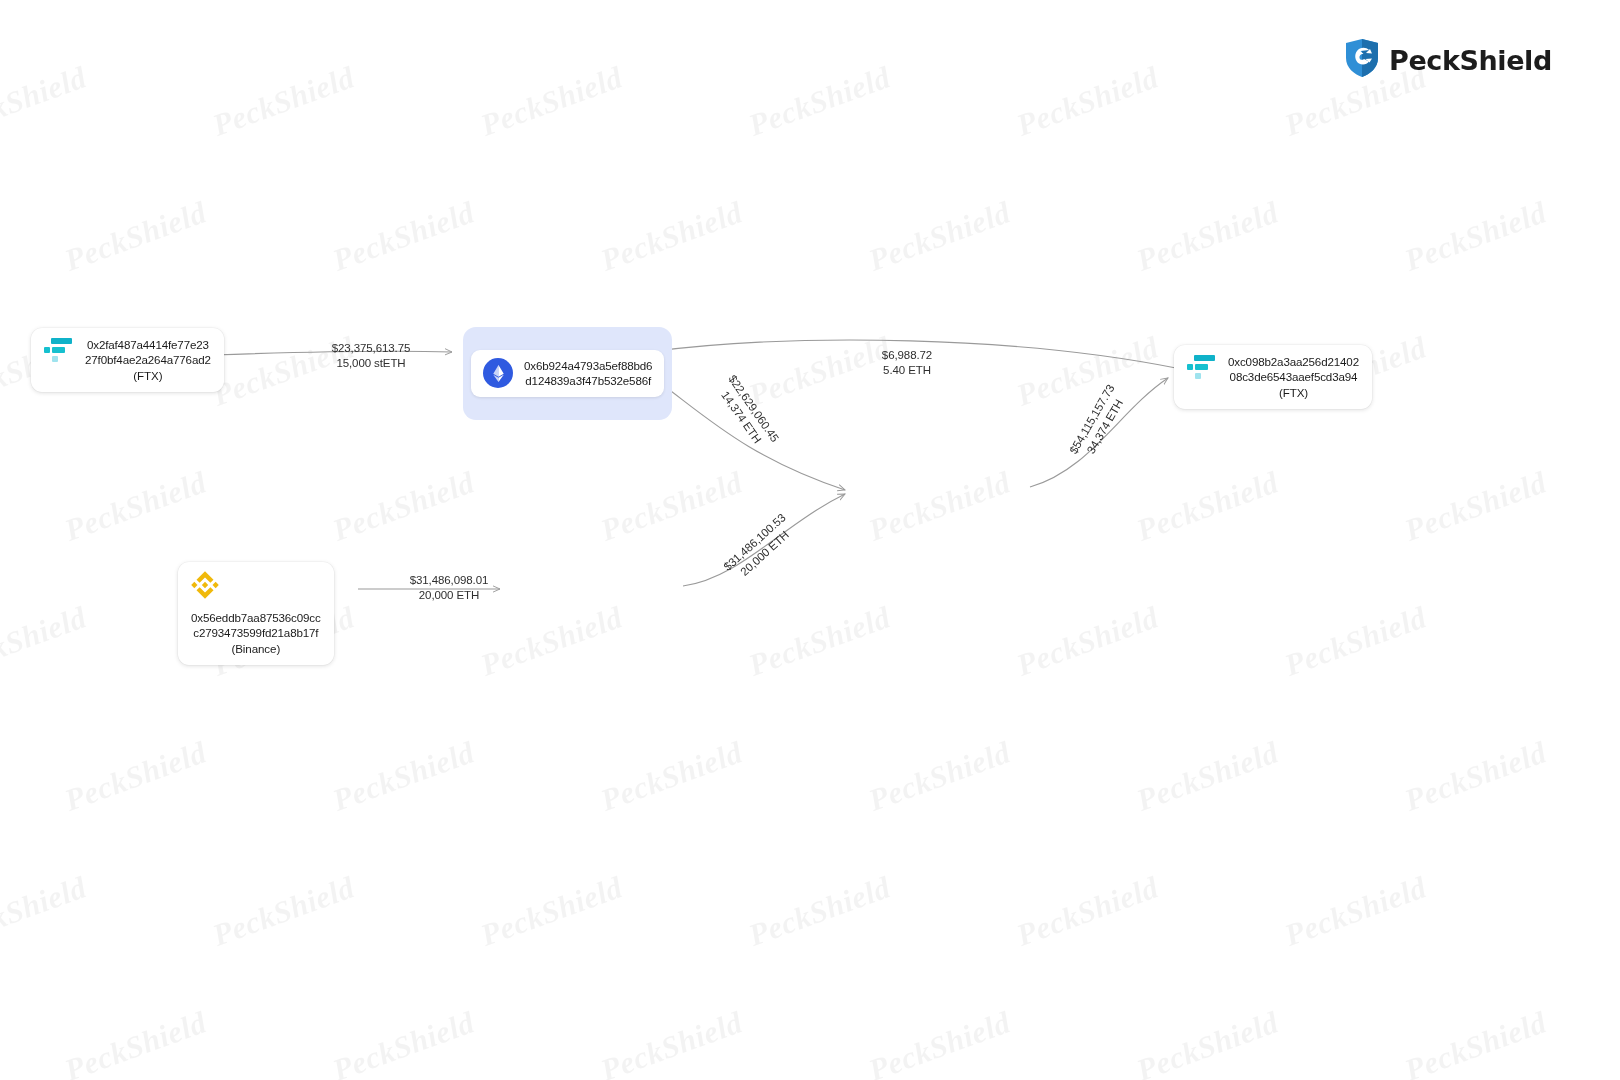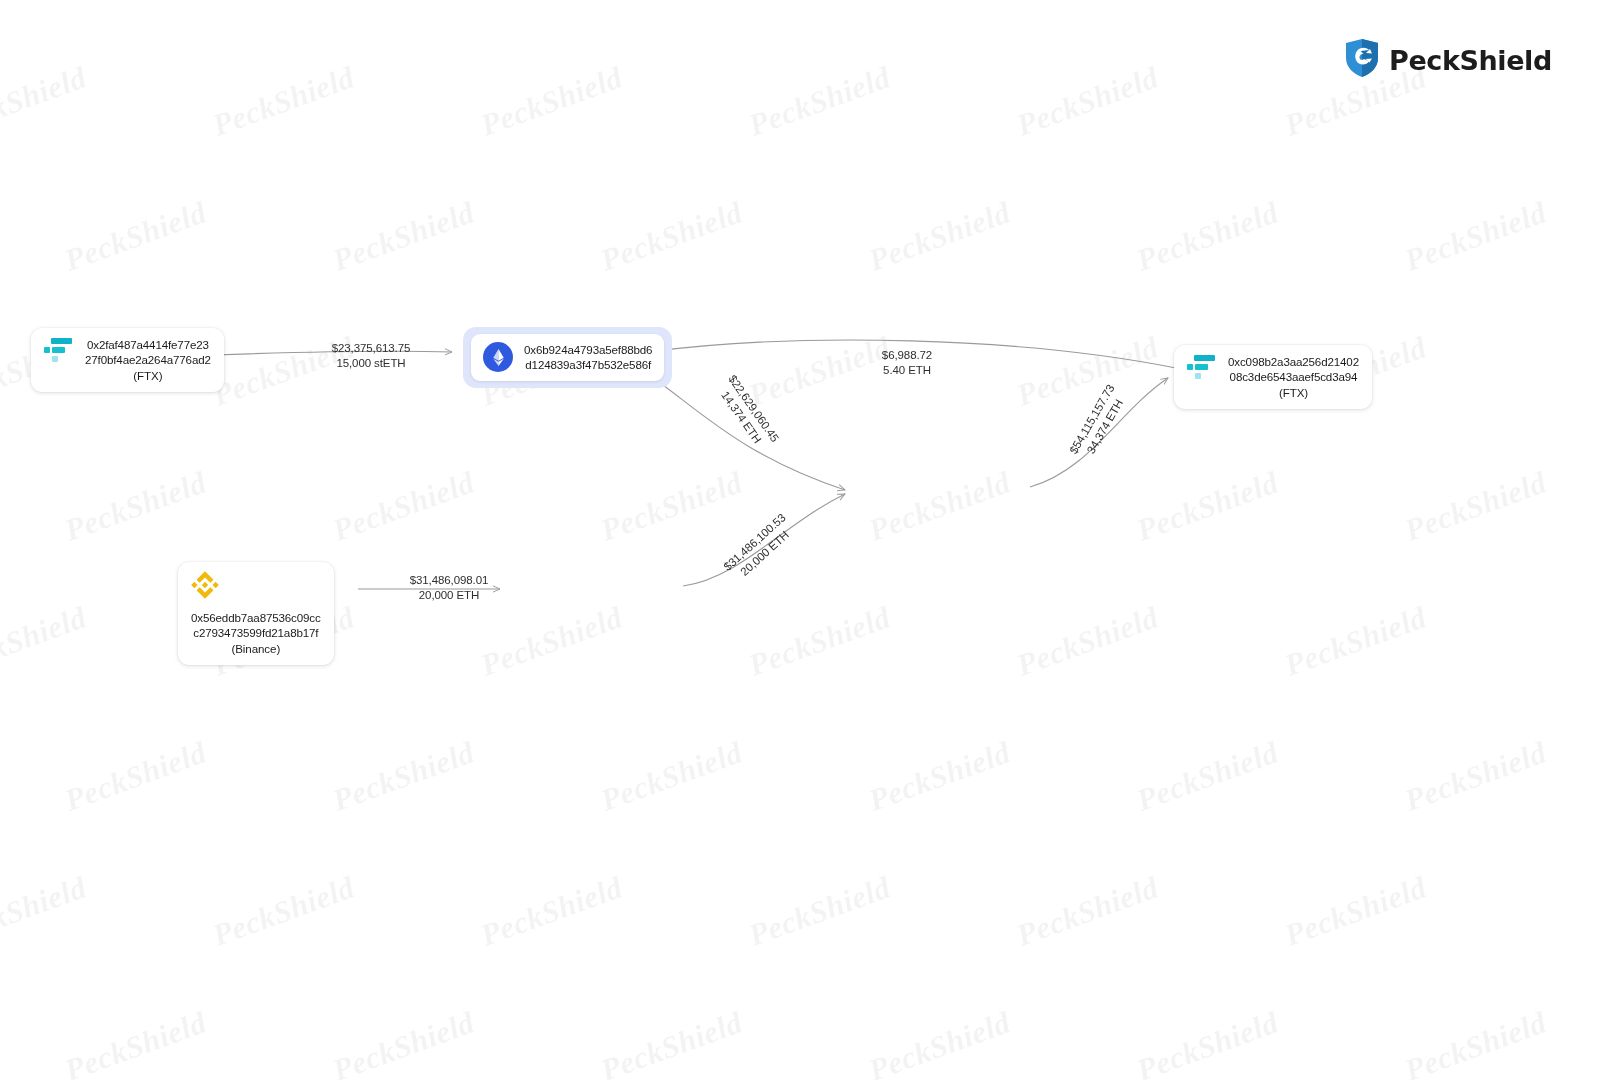--- a/index.html
+++ b/index.html
@@ -87,21 +87,21 @@
   .node .tag {
     font-size: 11.6px;
     color: #1b1b1b;
     letter-spacing: -0.1px;
   }
 
   
   .node.highlight {
     background: #dfe6fb;
     border-radius: 13px;
-    padding: 7px 8px;
+    padding: 23px 8px;
     box-shadow: none;
   }
   .node.highlight .inner {
     display: flex;
     align-items: center;
     gap: 11px;
     background: #ffffff;
     border-radius: 9px;
     padding: 8px 12px;
     box-shadow: 0 1px 3px rgba(0,0,0,0.10);

